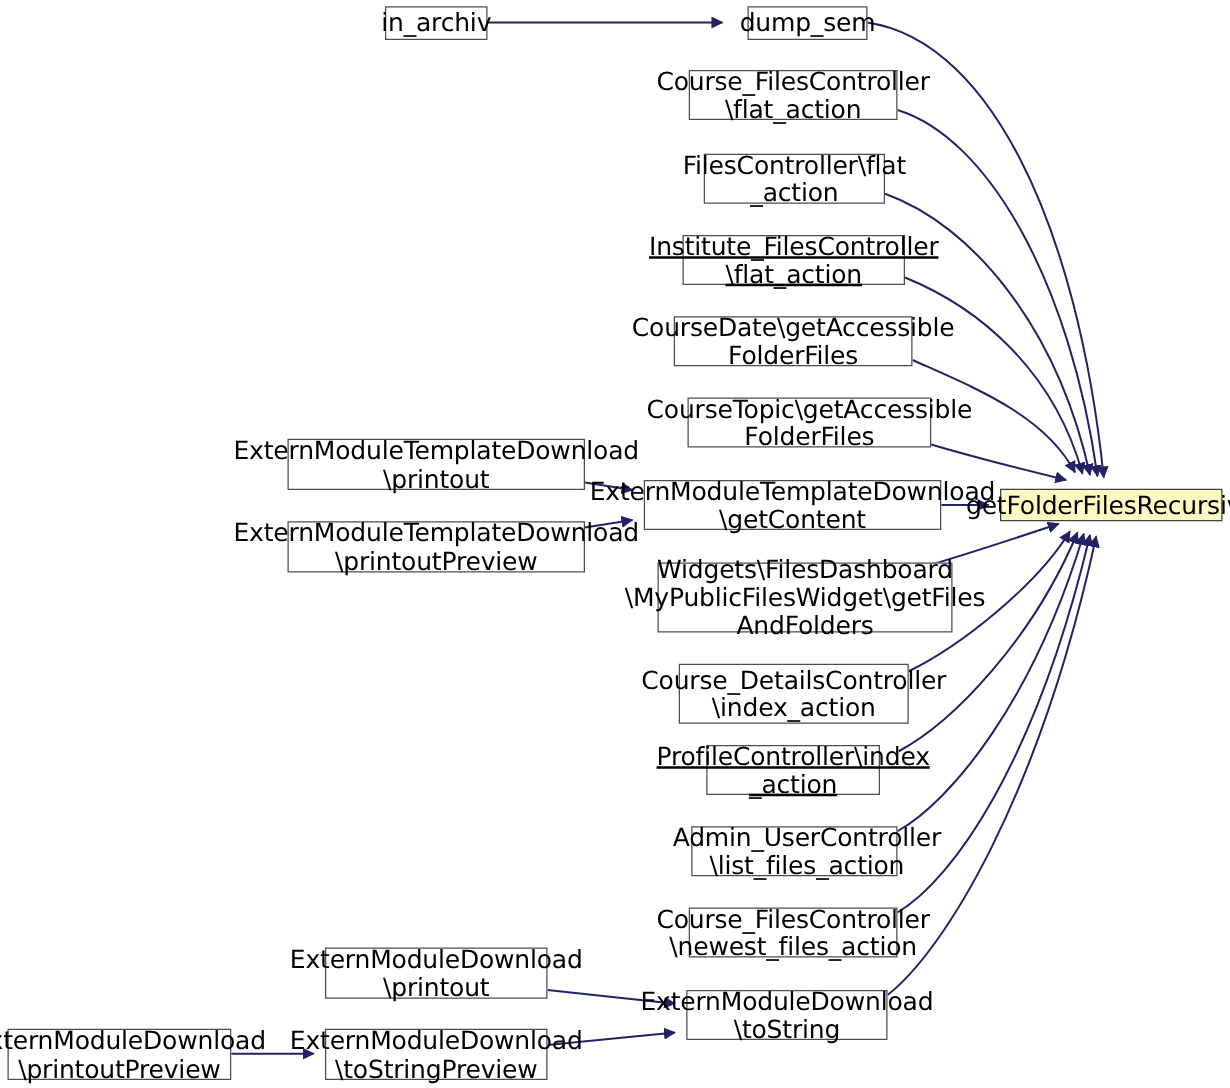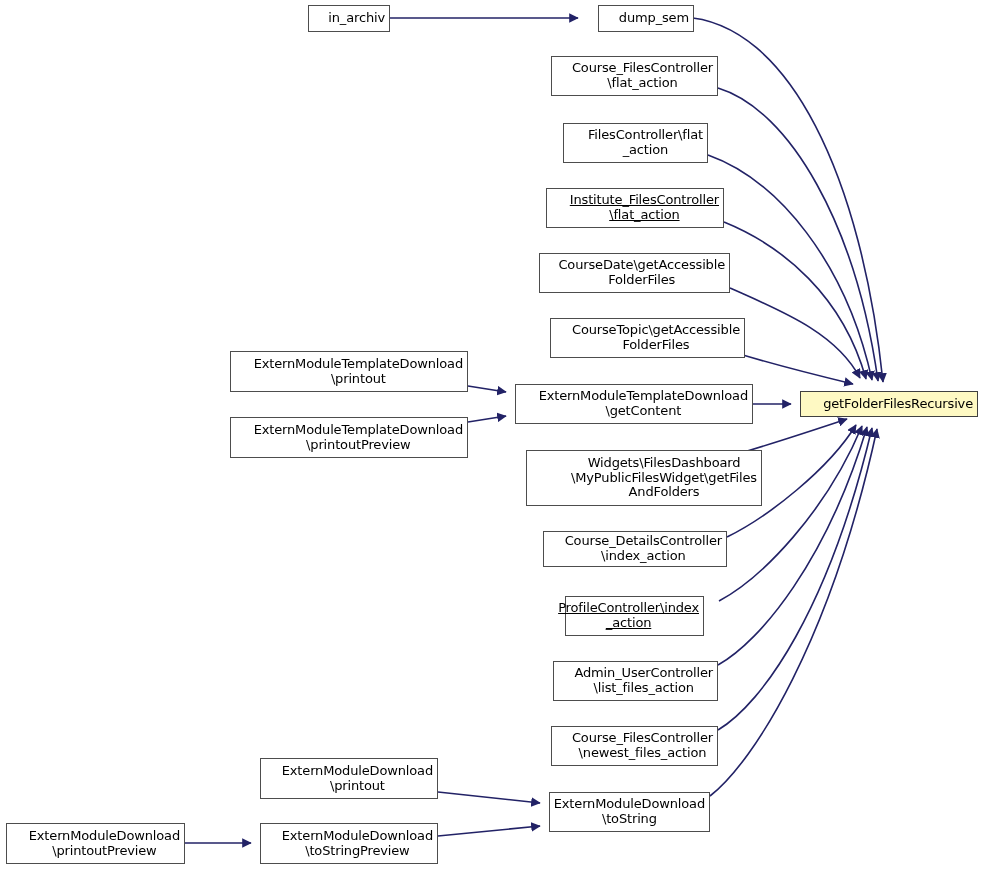--- a/index.html
+++ b/index.html
@@ -25,24 +25,24 @@
     pointer-events: none;
   }
   .gnode {
     position: absolute;
     box-sizing: border-box;
     border: 1px solid #4d4d4d;
     background: #ffffff;
     color: #000000;
     display: flex;
     align-items: center;
-    justify-content: flex-end;
+    justify-content: center;
     text-align: center;
     line-height: 1.12;
-    font-size: 13px;
+    font-size: 20px;
     letter-spacing: -0.15px;
     white-space: pre-line;
     padding: 1px 4px;
     z-index: 2;
   }
   .gnode.highlight {
     background: #fef9c3;
     border-color: #404040;
   }
   .gnode .nlabel {
@@ -99,21 +99,21 @@
 FolderFiles</span></div>
       <div class="gnode" style="left: 230px; top: 351px; width: 238px; height: 41px;"><span class="nlabel">ExternModuleTemplateDownload
 \printout</span></div>
       <div class="gnode" style="left: 230px; top: 417px; width: 238px; height: 41px;"><span class="nlabel">ExternModuleTemplateDownload
 \printoutPreview</span></div>
       <div class="gnode" style="left: 515px; top: 384px; width: 238px; height: 40px;"><span class="nlabel">ExternModuleTemplateDownload
 \getContent</span></div>
       <div class="gnode" style="left: 526px; top: 450px; width: 236px; height: 56px;"><span class="nlabel">Widgets\FilesDashboard
 \MyPublicFilesWidget\getFiles
 AndFolders</span></div>
-      <div class="gnode" style="left: 543px; top: 531px; width: 184px; height: 36px;"><span class="nlabel">Course_DetailsController
+      <div class="gnode" style="left: 543px; top: 531px; width: 184px; height: 48px;"><span class="nlabel">Course_DetailsController
 \index_action</span></div>
       <div class="gnode" style="left: 565px; top: 596px; width: 139px; height: 40px; text-decoration: underline;"><span class="nlabel">ProfileController\index
 _action</span></div>
       <div class="gnode" style="left: 553px; top: 661px; width: 165px; height: 40px; padding-left: 24px;"><span class="nlabel">Admin_UserController
 \list_files_action</span></div>
       <div class="gnode" style="left: 551px; top: 726px; width: 167px; height: 40px;"><span class="nlabel">Course_FilesController
 \newest_files_action</span></div>
       <div class="gnode" style="left: 260px; top: 758px; width: 178px; height: 41px;"><span class="nlabel">ExternModuleDownload
 \printout</span></div>
       <div class="gnode" style="left: 549px; top: 792px; width: 161px; height: 40px;"><span class="nlabel">ExternModuleDownload

